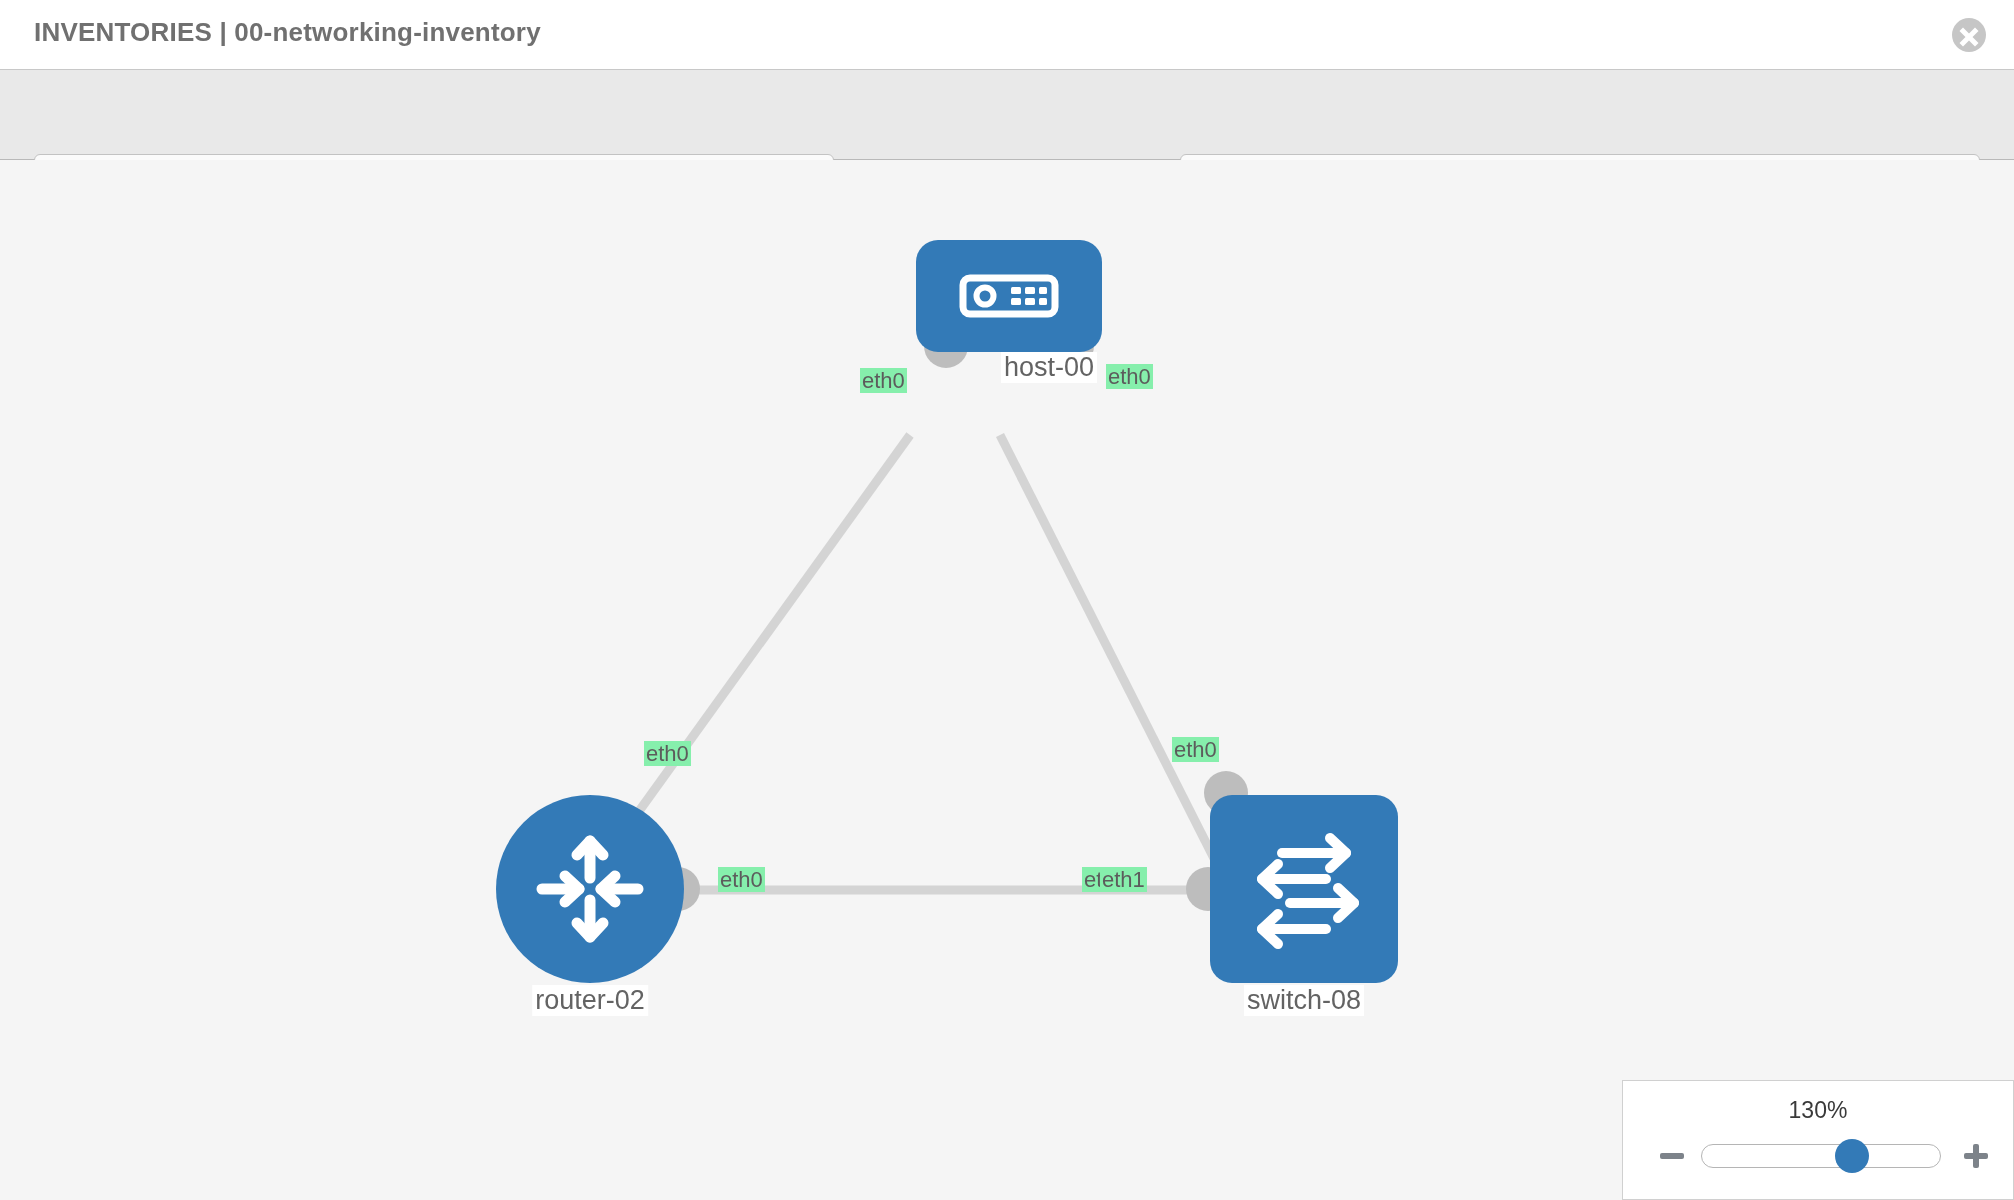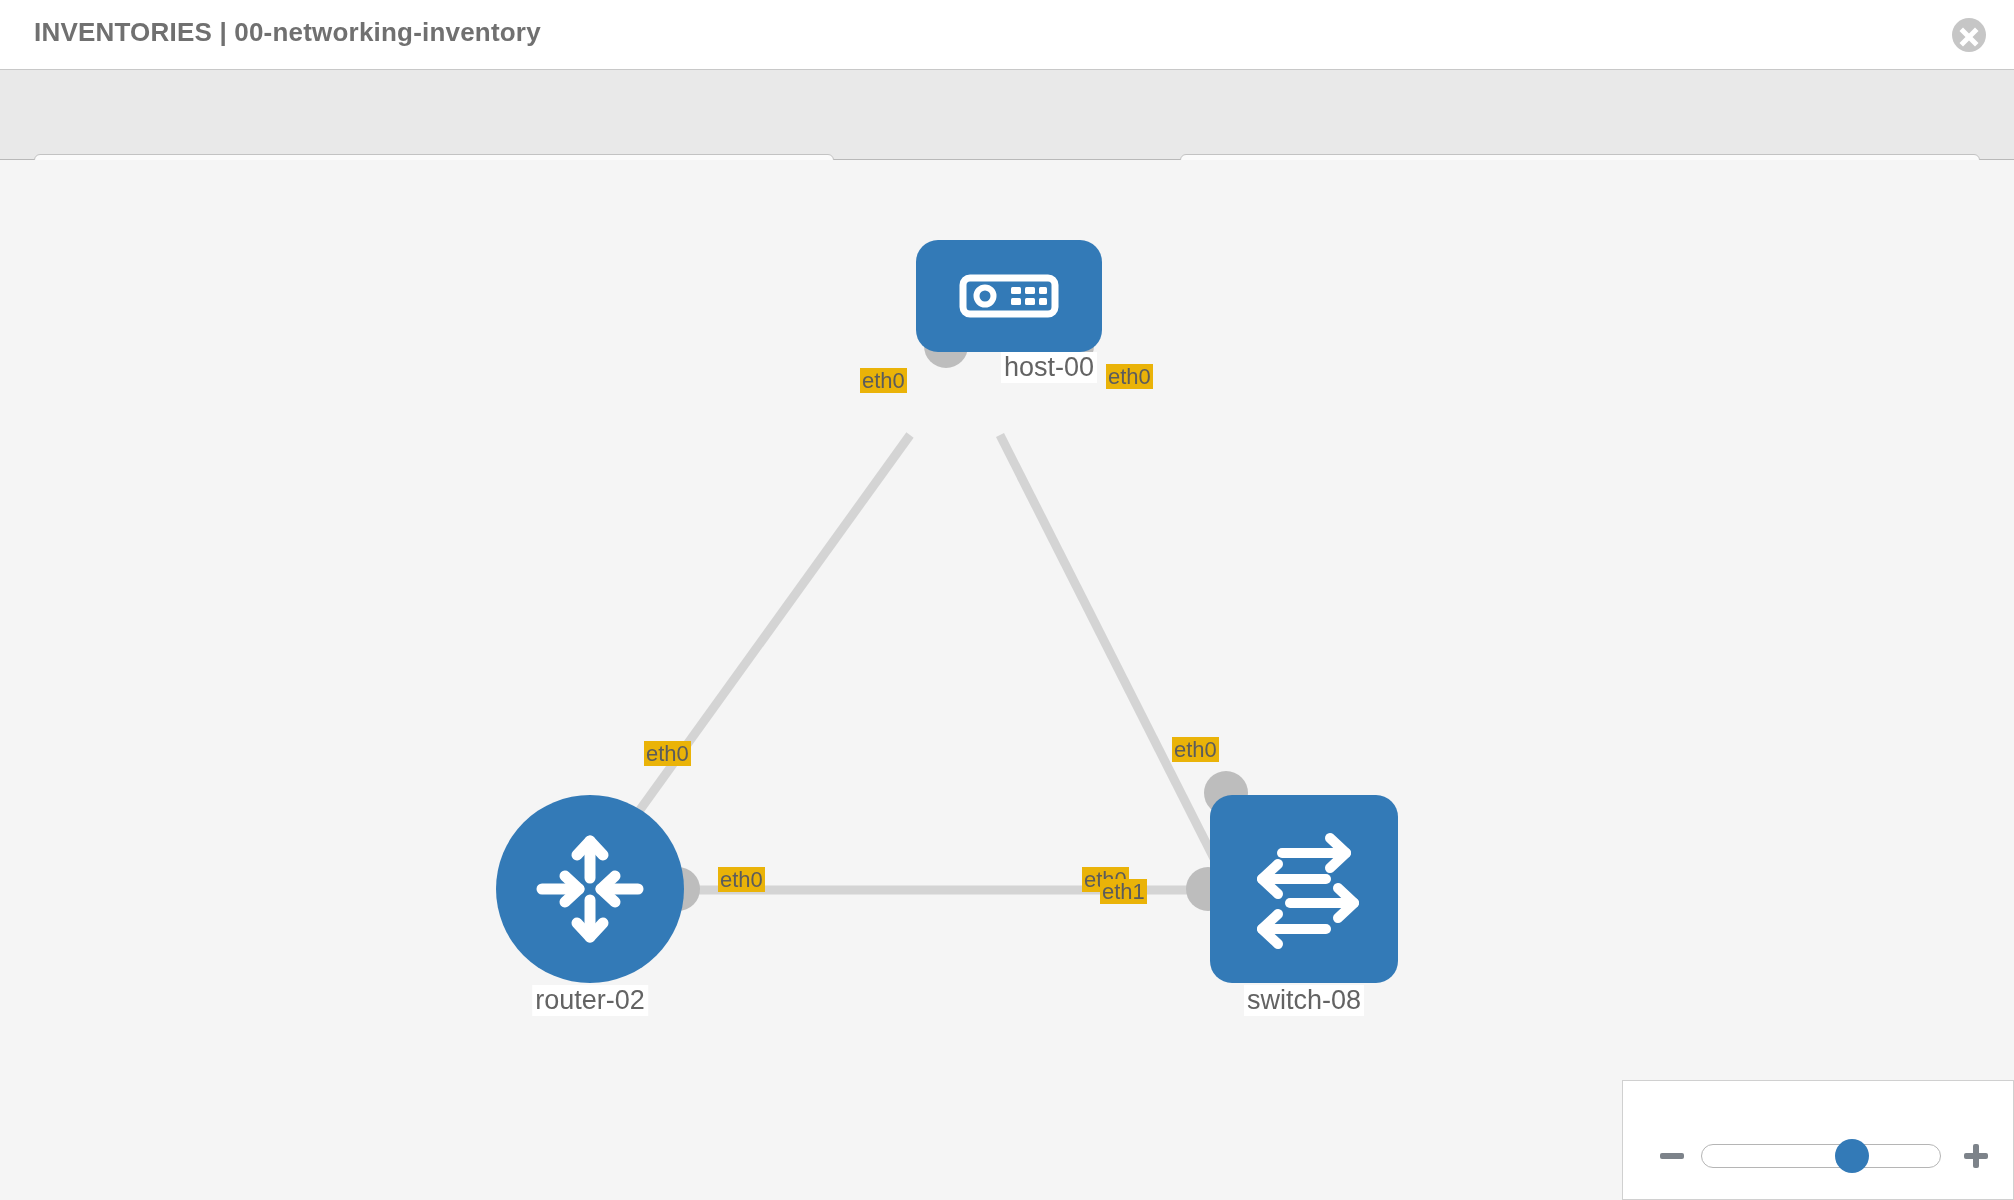--- a/index.html
+++ b/index.html
@@ -148,21 +148,21 @@
   .port-dot {
     position: absolute;
     width: 44px; height: 44px;
     border-radius: 50%;
     background: #bdbdbd;
   }
   .port-label {
     position: absolute;
     font-size: 22px;
     color: #5c5c5c;
-    background: #eab308;
+    background: #86efac;
     padding: 0 2px;
     white-space: nowrap;
     line-height: 1.15;
   }
 
   
   .zoom-panel {
     position: absolute;
     left: 1622px;
     top: 1080px;
@@ -339,25 +339,26 @@
           </g>
         </svg>
       </div>
 
       <div class="node-label" style="top:190px;">switch-08</div>
 
       <div class="port-label" style="left:-38px; top:-58px;">eth0</div>
 
       <div class="port-label" style="left:-128px; top:72px;">eth0</div>
 
-      <div class="port-label" style="left:-110px; top:84px;">eth1</div>
+      <div class="port-label" style="left:-110px; top:72px;">eth1</div>
     </div>
   </div>
 
   <div class="zoom-panel">
+    <div class="zoom-value">130%</div>
 
     <div class="zoom-row">
       <div class="zoom-minus">
         <svg width="30" height="30" viewBox="0 0 30 30" aria-hidden="true">
           <rect x="3" y="12" width="24" height="6" rx="2" fill="#7d838a"></rect>
         </svg>
       </div>
 
       <div class="zoom-track">
         <div class="zoom-thumb" id="zoom-thumb" style="left: 63%;"></div>

